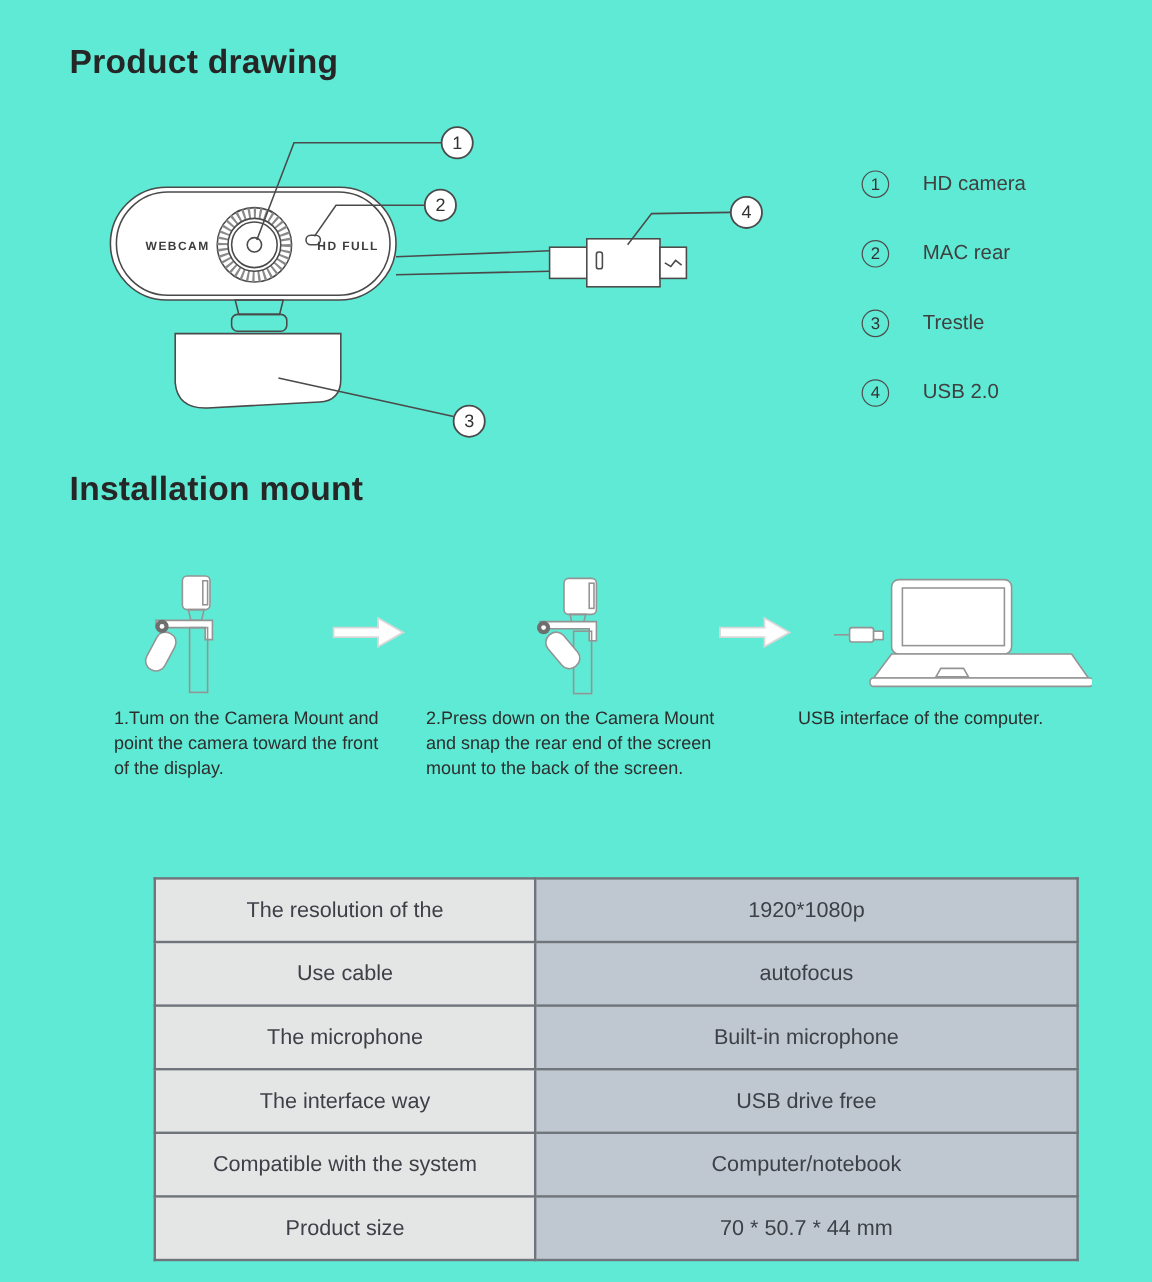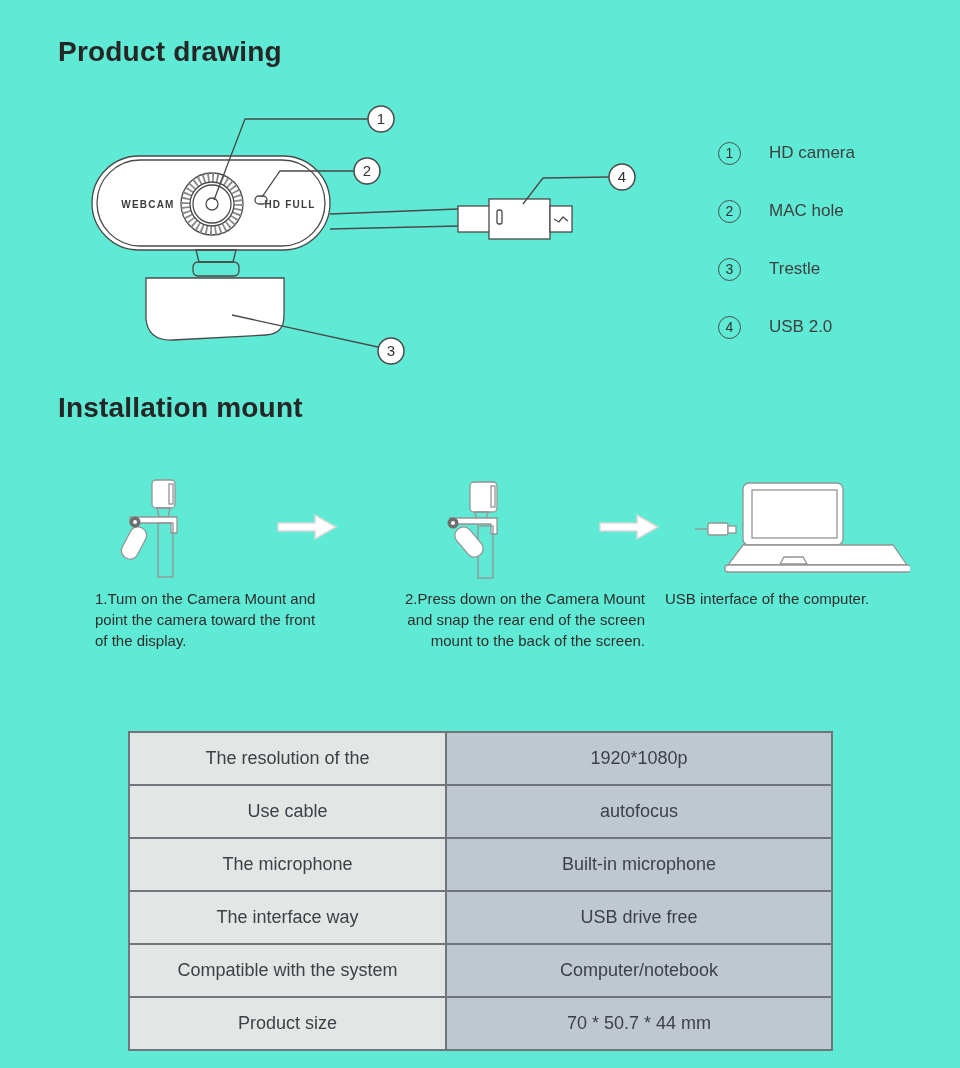--- a/index.html
+++ b/index.html
@@ -13,26 +13,26 @@
   #legend{position:absolute;left:718px;top:141px;}
   .legend-row{display:flex;align-items:center;height:24px;margin-bottom:34px;}
   .legend-circle{width:23px;height:23px;border:1.5px solid #4d4d4d;border-radius:50%;
                  display:flex;align-items:center;justify-content:center;
                  font-size:14px;color:#333;box-sizing:border-box;flex:0 0 auto;}
   .legend-label{margin-left:28px;font-size:17px;color:#404040;}
 
   
   .step-text{position:absolute;font-size:15px;line-height:21px;color:#2e2e2e;}
   #step-text-1{left:55px;top:588px;width:290px;margin-left:40px;}
-  #step-text-2{left:355px;top:588px;width:290px;text-align:right;}
+  #step-text-2{left:355px;top:588px;width:290px;}
   #step-text-3{left:665px;top:588px;width:290px;}
 
   
   #spec-table{position:absolute;left:128px;top:731px;border-collapse:collapse;
-              table-layout:fixed;width:705px;}
+              table-layout:fixed;width:771px;}
   #spec-table td{border:2px solid #70757b;height:51px;text-align:center;
                  vertical-align:middle;font-size:18px;color:#3d4147;padding:0 6px;}
   #spec-table td.k{width:303px;background:#e4e6e5;}
   #spec-table td.v{background:#bfc8d1;}
 
   svg{position:absolute;}
   #svg-product{left:80px;top:95px;}
   #svg-steps{left:50px;top:465px;}
   .ln{stroke:#4a4a4a;stroke-width:1.3;fill:none;}
   .lnf{stroke:#4a4a4a;stroke-width:1.3;fill:#ffffff;}
@@ -113,21 +113,21 @@
     </g>
   </svg>
 
   <div id="legend">
     <div class="legend-row">
       <span class="legend-circle">1</span>
       <span class="legend-label">HD camera</span>
     </div>
     <div class="legend-row">
       <span class="legend-circle">2</span>
-      <span class="legend-label">MAC hole</span>
+      <span class="legend-label">MAC rear</span>
     </div>
     <div class="legend-row">
       <span class="legend-circle">3</span>
       <span class="legend-label">Trestle</span>
     </div>
     <div class="legend-row">
       <span class="legend-circle">4</span>
       <span class="legend-label">USB 2.0</span>
     </div>
   </div>

